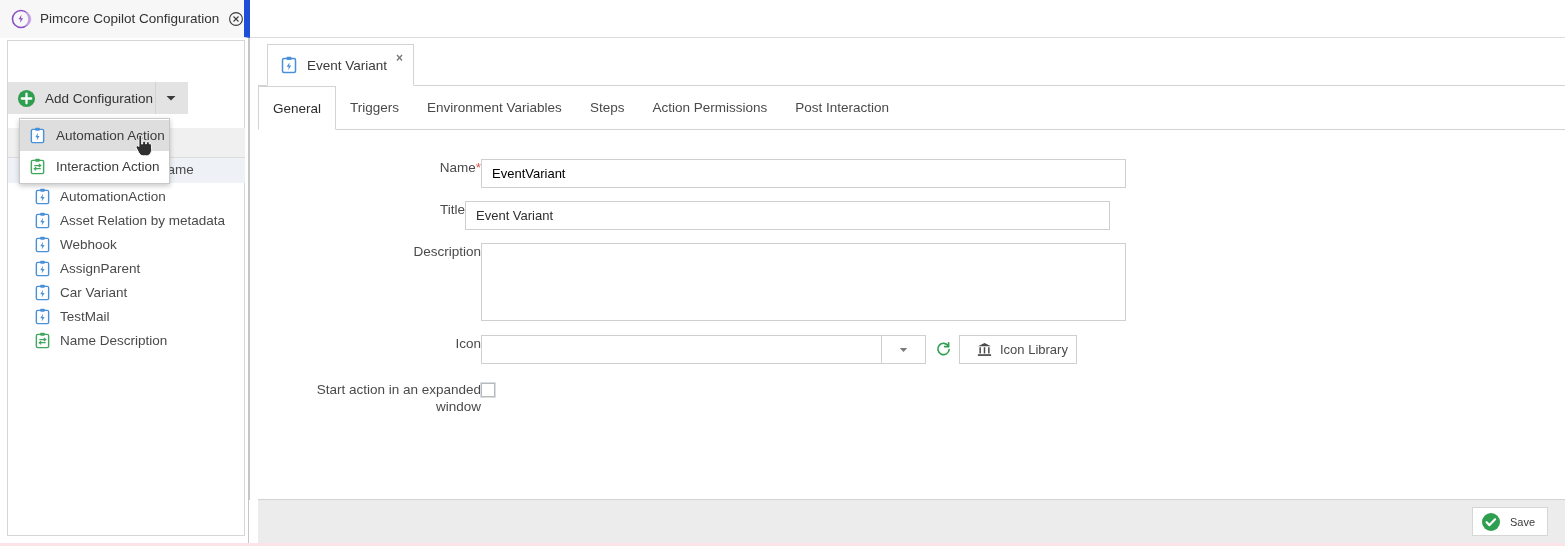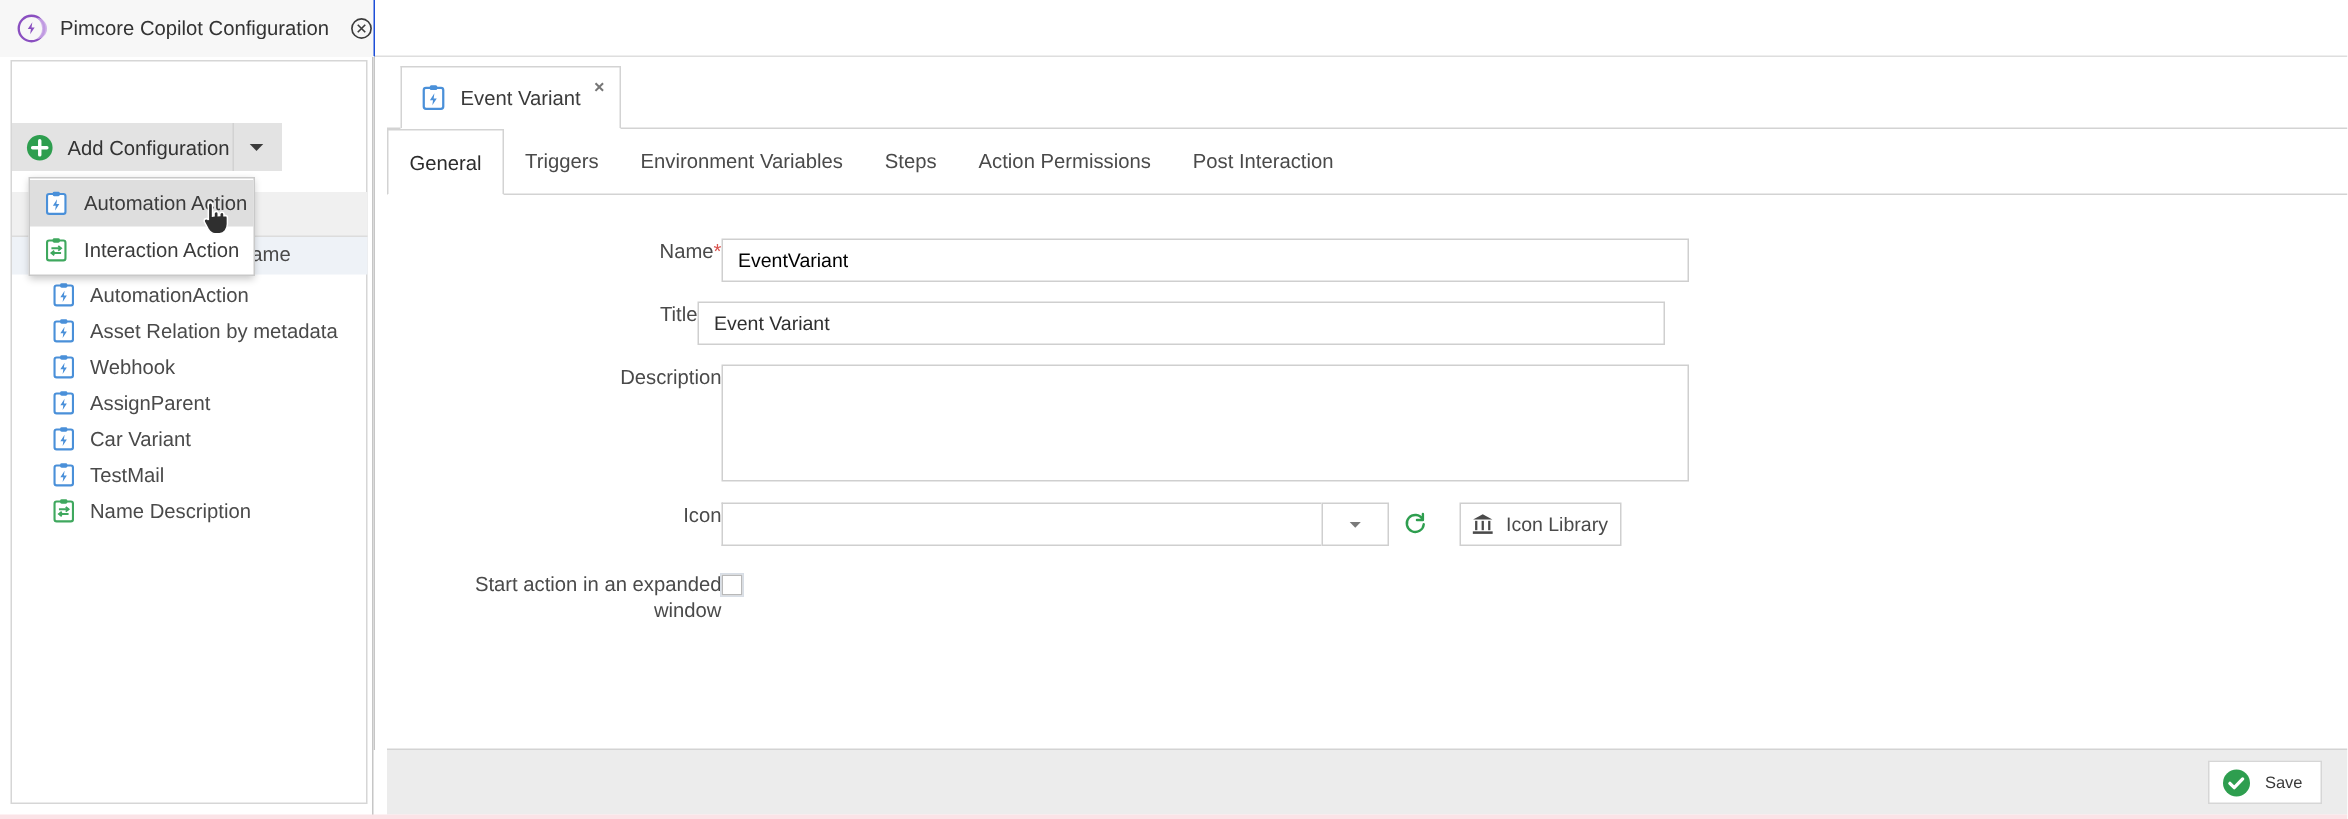--- a/index.html
+++ b/index.html
@@ -25,21 +25,21 @@
     width: 1565px; height: 38px;
     background: #ffffff;
     border-bottom: 1px solid #dedede;
     box-sizing: border-box;
   }
   .app-tab {
     position: absolute;
     left: 0; top: 0;
     width: 250px; height: 38px;
     background: #f7f7f7;
-    border-right: 1px solid #1d4ed8;
+    border-right: 6px solid #1d4ed8;
     border-bottom: 1px solid #f7f7f7;
     box-sizing: border-box;
     display: flex;
     align-items: center;
     padding: 0 0 0 10px;
   }
   .app-tab .title {
     flex: 1;
     font-size: 13.5px;
     color: #333333;
@@ -327,27 +327,27 @@
     margin-left: 3px;
     border: 1px solid #ffffff;
     box-sizing: border-box;
     background: #ffffff;
     display: flex;
     align-items: center;
     justify-content: center;
     cursor: pointer;
   }
   .icon-combo .lib-btn {
-    margin-left: 15px;
+    margin-left: 1px;
     border: 1px solid #cfcfcf;
     box-sizing: border-box;
     background: #ffffff;
     display: flex;
     align-items: center;
-    padding: 0 8px 0 6px;
+    padding: 0 8px 0 16px;
     cursor: pointer;
   }
   .icon-combo .lib-btn .lbl {
     margin-left: 7px;
     font-size: 13px;
     color: #4a4a4a;
     white-space: nowrap;
   }
 
   .chk {

